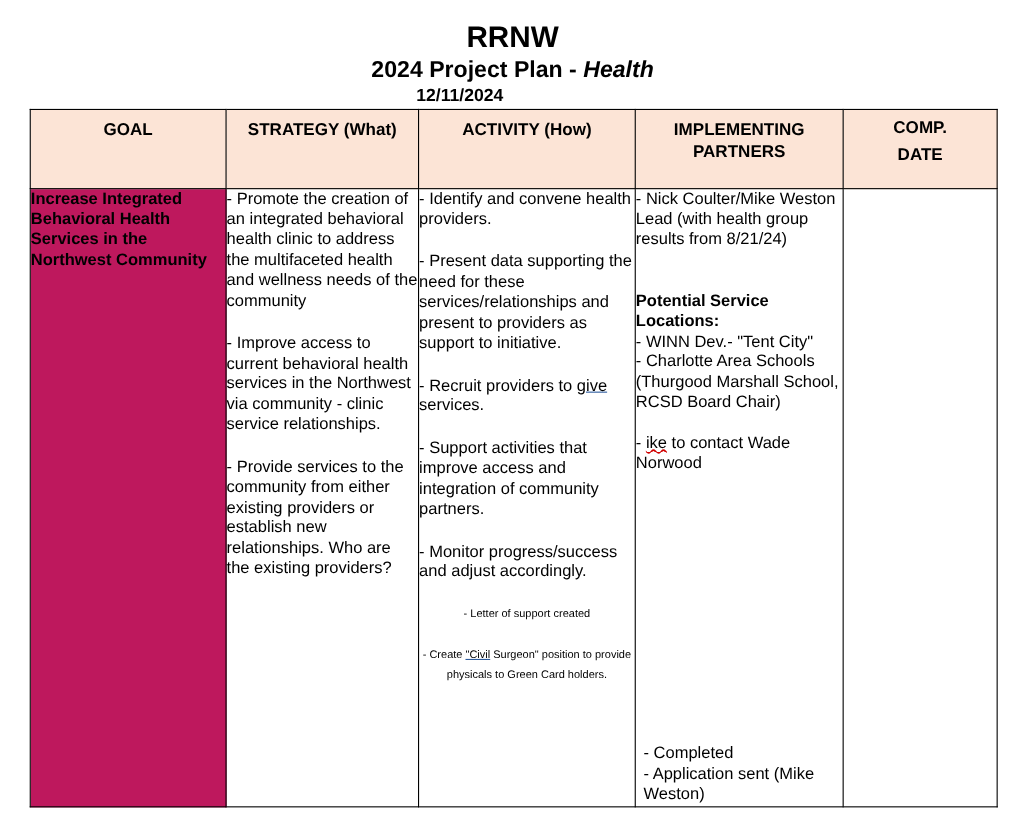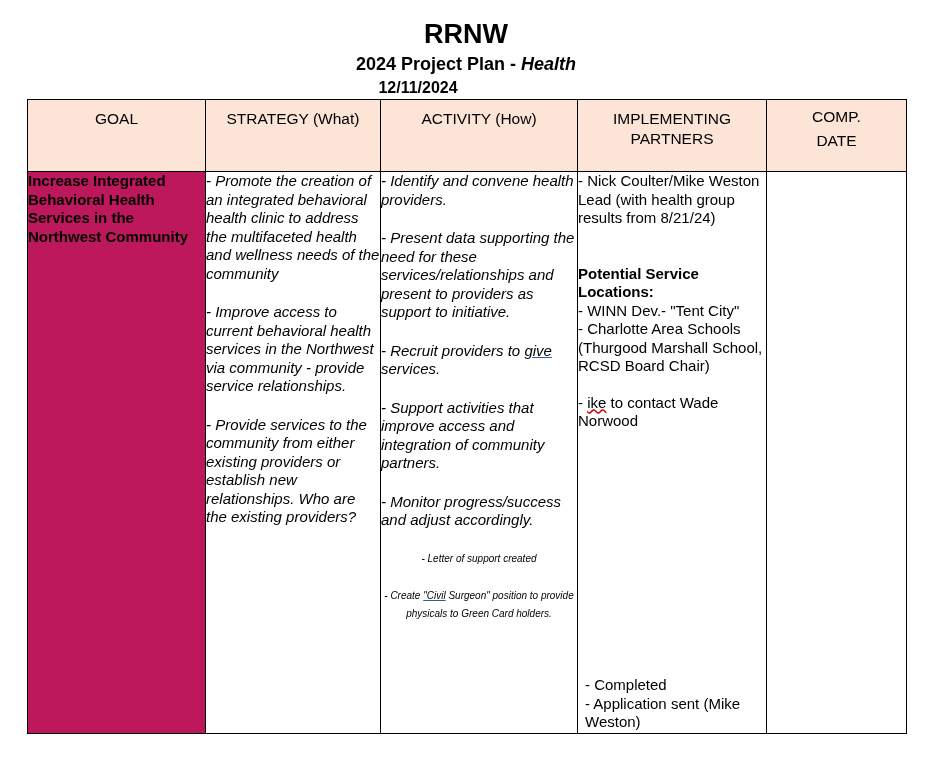--- a/index.html
+++ b/index.html
@@ -2,40 +2,40 @@
 <html><head>
   <meta charset="utf-8">
   <style>
     html, body { margin: 0; padding: 0; background: #ffffff; }
     body {
       width: 932px; height: 758px; position: relative; overflow: hidden;
       font-family: "Liberation Sans", sans-serif; color: #000;
     }
     .title-block { position: absolute; left: 0; top: 0; width: 932px; text-align: center; }
     .org { position: absolute; left: 0; width: 932px; top: 18px; font-size: 27px; font-weight: bold; line-height: 32px; }
-    .plan { position: absolute; left: 0; width: 932px; top: 51px; font-size: 18px; font-weight: bold; line-height: 26px; }
+    .plan { position: absolute; left: 0; width: 932px; top: 51px; font-size: 21px; font-weight: bold; line-height: 26px; }
     .plan .em { font-style: italic; }
     .date { position: absolute; left: 0; width: 836px; top: 78px; font-size: 16px; font-weight: bold; line-height: 20px; }
 
     table.plan-table {
       position: absolute; left: 27px; top: 99px;
       border-collapse: collapse; table-layout: fixed;
       width: 879px;
     }
     table.plan-table th, table.plan-table td {
       border: 1px solid #000; vertical-align: top; padding: 0;
     }
     table.plan-table th {
-      background: #fce4d6; height: 72px; font-weight: normal; font-size: 15.5px;
+      background: #fce4d6; height: 72px; font-weight: bold; font-size: 15.5px;
       text-align: center; line-height: 20px; padding-top: 9px; box-sizing: border-box;
     }
     th .two-line { display: block; line-height: 24px; margin-top: -4px; }
     table.plan-table td { height: 561px; font-size: 15px; line-height: 18.5px; }
     td.goal { background: #be185d; font-weight: bold; font-size: 17.5px; line-height: 21.5px; padding: 1px 6px 0 7px; }
-    td.cell { padding: 8px 6px 0 7px; font-style: italic; }
+    td.cell { padding: 8px 6px 0 7px; }
     td.partners-cell { padding: 8px 6px 0 7px; position: relative; }
     .item { display: block; }
     .gap-s { height: 18px; }
     .gap-m { height: 20px; }
     .small { font-size: 10px; line-height: 17.5px; text-align: center; }
     .u-blue { text-decoration: underline; text-decoration-color: #2e5c9e; }
     .u-red { text-decoration: underline wavy #d00000; }
     .bold { font-weight: bold; }
     .bottom-notes { position: absolute; left: 7px; top: 504px; }
   </style>
@@ -72,21 +72,21 @@
     </tr>
   </thead>
   <tbody>
     <tr>
       <td class="goal">
         <span>Increase Integrated Behavioral Health Services in the Northwest Community</span>
       </td>
       <td class="cell">
         <span class="item">-  Promote the creation of an integrated behavioral health clinic to address the multifaceted health and wellness needs of the community</span>
         <div class="gap-m"></div>
-        <span class="item">-  Improve access to current behavioral health services in the Northwest via community - provide service relationships.</span>
+        <span class="item">-  Improve access to current behavioral health services in the Northwest via community - clinic service relationships.</span>
         <div class="gap-m"></div>
         <span class="item">-  Provide services to the community from either existing providers or establish new relationships. Who are the existing providers?</span>
       </td>
       <td class="cell">
         <span class="item">-  Identify and convene health providers.</span>
         <div class="gap-m"></div>
         <span class="item">-  Present data supporting the need for these services/relationships and present to providers as support to initiative.</span>
         <div class="gap-m"></div>
         <span class="item"><span>-  Recruit providers to </span><span class="u-blue">give</span><span> services.</span></span>
         <div class="gap-m"></div>

